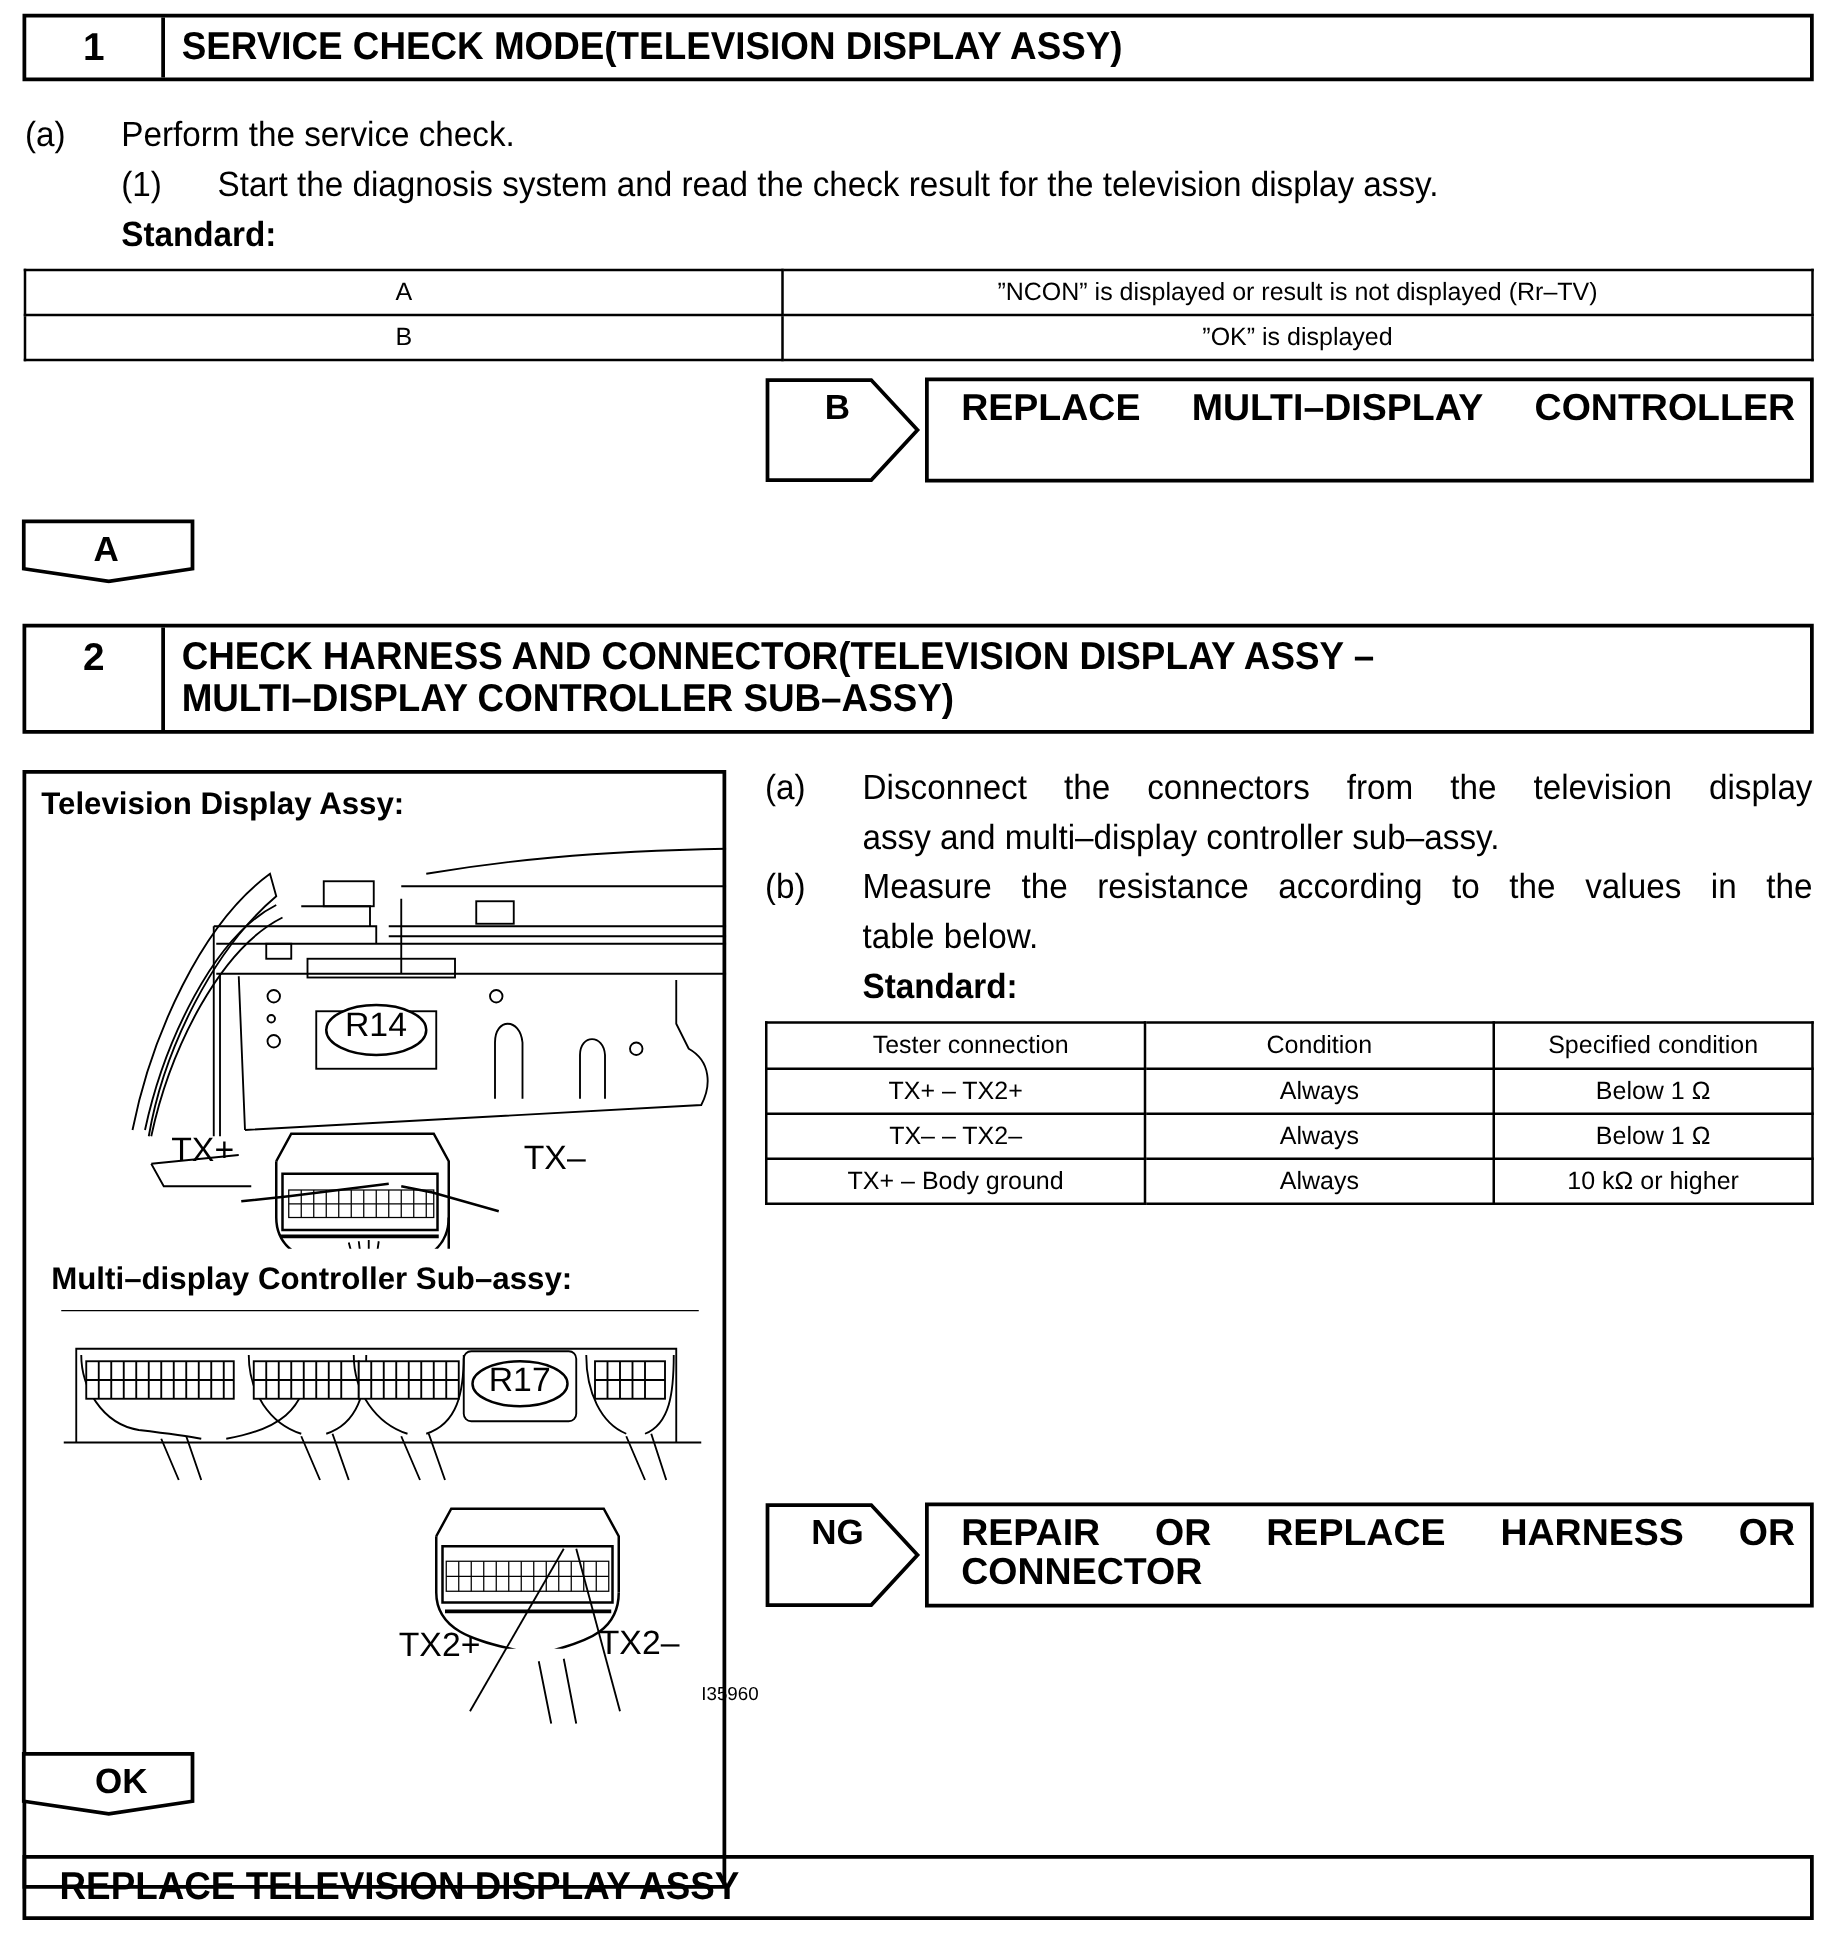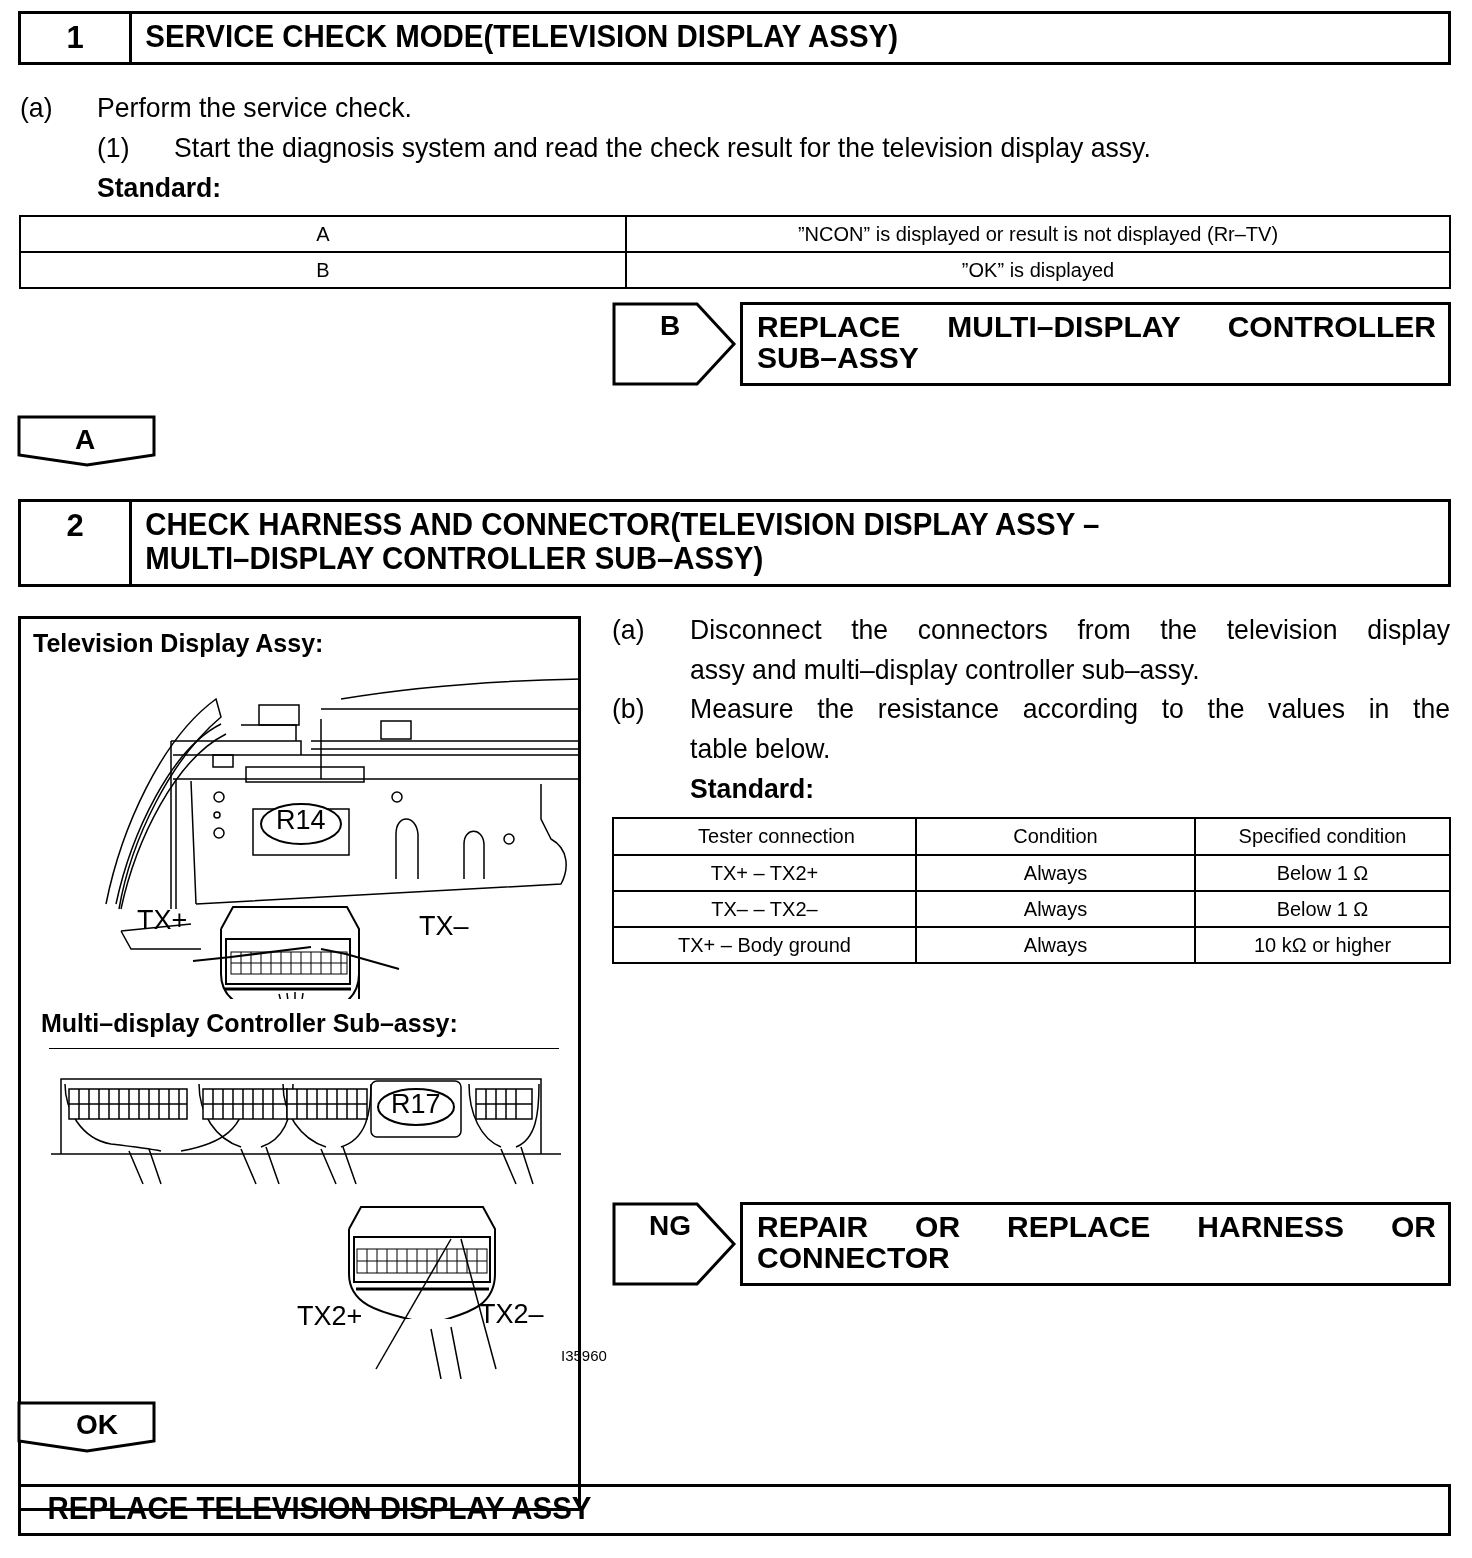--- a/index.html
+++ b/index.html
@@ -25,21 +25,21 @@
   table.std { border-collapse: collapse; position: absolute; }
   table.std td { border: 2.5px solid #000; text-align: center; font-size: 20px; padding: 0; height: 34px; }
   .arrow-right {
     position: absolute;
   }
   .arrow-label {
     position: absolute; font-weight: bold; font-size: 28px; text-align: center;
   }
   .result-box {
     position: absolute; border: 3px solid #000; box-sizing: border-box;
-    font-weight: bold; font-size: 30px; line-height: 31px; padding: 6px 12px 0 14px;
+    font-weight: bold; font-size: 30px; line-height: 31px; padding: 6px 12px 0 26px;
     text-align: justify; text-align-last: left;
   }
   .result-box .line1 { display: flex; justify-content: space-between; }
   .figure {
     position: absolute; border: 3px solid #000; box-sizing: border-box; background: #fff;
   }
   .fig-label { position: absolute; font-weight: bold; font-size: 25px; white-space: nowrap; }
   .callout { position: absolute; font-size: 27px; white-space: nowrap; }
 </style>
 </head>
@@ -72,21 +72,20 @@
 <svg class="arrow-right" style="left:612px; top:302px;" width="126" height="84" viewBox="0 0 126 84">
   <polygon points="2,2 85,2 122,42 85,82 2,82" fill="#fff" stroke="#000" stroke-width="3"></polygon>
 </svg>
 <div class="arrow-label" style="left:612px; top:310px; width:116px;">B</div>
 <div class="result-box" style="left:740px; top:302px; width:711px; height:84px;">
   <div class="line1">
     <span>REPLACE</span>
     <span>MULTI–DISPLAY</span>
     <span>CONTROLLER</span>
   </div>
-  <div>SUB–ASSY</div>
 </div>
 
 <svg class="abs" style="left:17px; top:415px;" width="140" height="52" viewBox="0 0 140 52">
   <polygon points="2,2 137,2 137,40 70,50 2,40" fill="#fff" stroke="#000" stroke-width="3"></polygon>
 </svg>
 <div class="arrow-label" style="left:17px; top:424px; width:136px;">A</div>
 
 <div class="stepbox" style="left:18px; top:499px; width:1433px; height:88px;">
   <div class="stepnum">2</div>
   <div class="steptitle">
@@ -187,21 +186,21 @@
     </g>
   </svg>
   <div class="callout" style="left:370px; top:470px;">R17</div>
   <svg class="abs" style="left:340px; top:600px;" width="200" height="160" viewBox="0 0 200 160">
     <g fill="none" stroke="#000" stroke-width="1.5">
       <path d="M90,20 L15,150"></path>
       <path d="M100,20 L135,150"></path>
       <path d="M70,110 L80,160 M90,108 L100,160"></path>
     </g>
   </svg>
-  <div class="callout" style="left:276px; top:682px;text-align:center;">TX2+</div>
+  <div class="callout" style="left:298px; top:682px;text-align:center;">TX2+</div>
   <div class="callout" style="left:458px; top:680px;">TX2–</div>
   <div class="abs" style="left:500px; top:728px; font-size:15px;margin-left:40px;">I35960</div>
 </div>
 
 <div class="abs text" style="left:612px; top:610px;">(a)</div>
 <div class="abs text" style="left:690px; top:610px; width:800px; text-align: justify; text-align-last: justify;">
   <span>Disconnect the connectors from the television display</span>
 </div>
 <div class="abs text" style="left:690px; top:650px;">assy and multi–display controller sub–assy.</div>
 <div class="abs text" style="left:612px; top:689px;">(b)</div>

